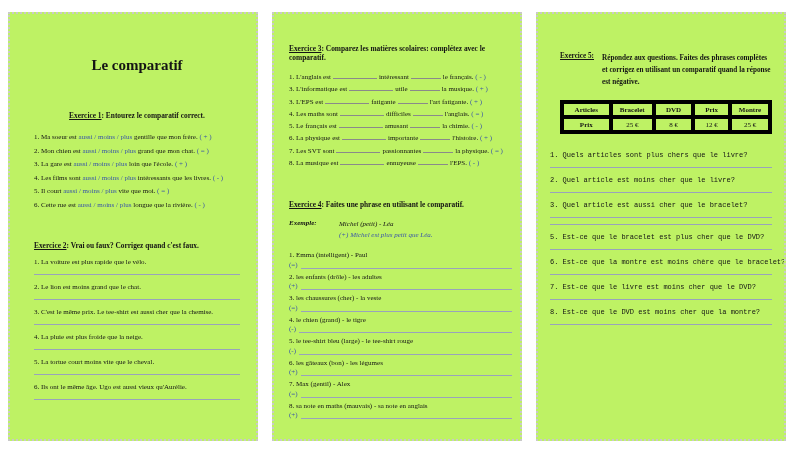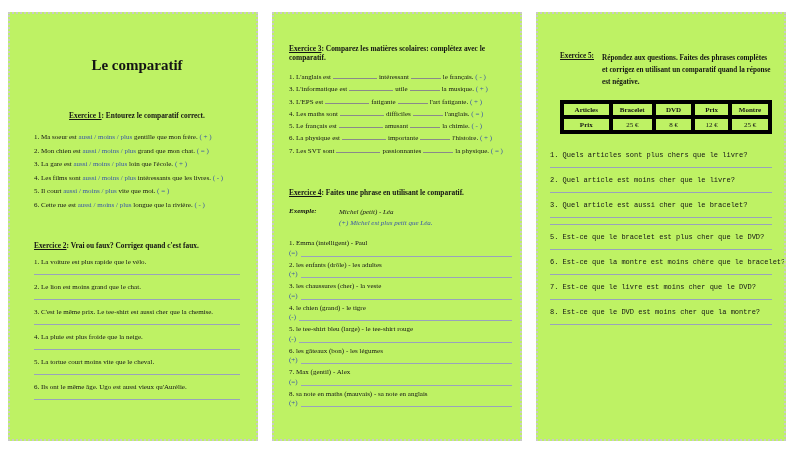--- a/index.html
+++ b/index.html
@@ -147,20 +147,24 @@
           <span>5. Le français est</span><span class="blank w1"></span><span>amusant</span><span class="blank w2"></span><span>la chimie.</span>
           <span class="blue">( - )</span>
         </div>
         <div class="row">
           <span>6. La physique est</span><span class="blank w1"></span><span>importante</span><span class="blank w2"></span><span>l'histoire.</span>
           <span class="blue">( + )</span>
         </div>
         <div class="row">
           <span>7. Les SVT sont</span><span class="blank w1"></span><span>passionnantes</span><span class="blank w2"></span><span>la physique.</span>
           <span class="blue">( = )</span>
+        </div>
+        <div class="row">
+          <span>8. La musique est</span><span class="blank w1"></span><span>ennuyeuse</span><span class="blank w2"></span><span>l'EPS.</span>
+          <span class="blue">( - )</span>
         </div>
       </div>
 
       <div class="ex-head ex4-head">
         <span class="ex-label">Exercice 4</span><span>: Faites une phrase en utilisant le comparatif.</span>
       </div>
       <div class="example">
         <span class="example-label">Exemple:</span>
         <div class="example-body">
           <div class="italic">Michel (petit) - Léa</div>

